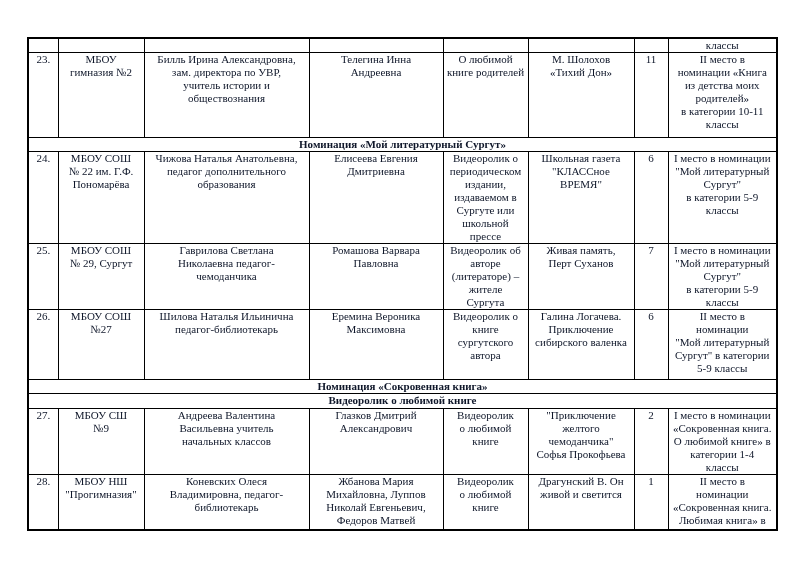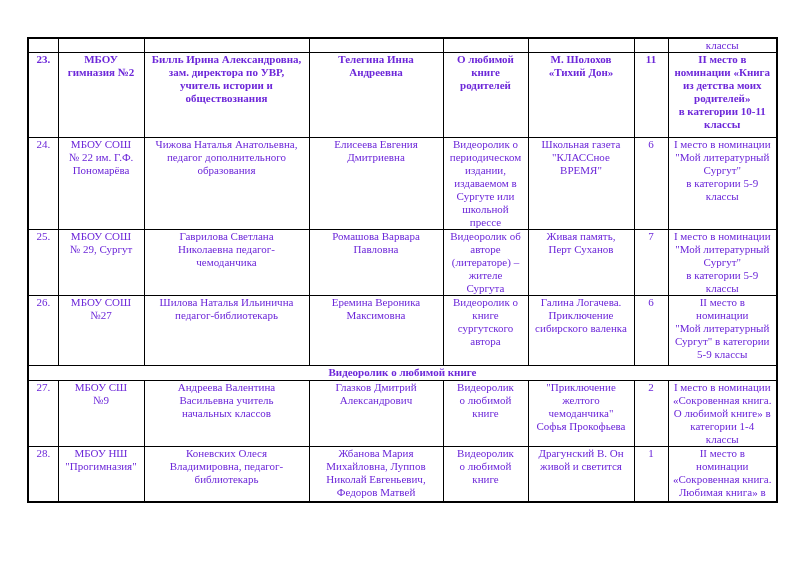--- a/index.html
+++ b/index.html
@@ -3,21 +3,21 @@
 <meta charset="utf-8">
 <style>
   html, body { margin: 0; padding: 0; background: #fff; }
   .page {
     position: relative;
     width: 800px;
     height: 566px;
     background: #ffffff;
     overflow: hidden;
     font-family: "Liberation Serif", serif;
-    color: #6d28d9;
+    color: #0f172a;
   }
   table.results {
     position: absolute;
     left: 27px;
     top: 37px;
     width: 749px;
     border-collapse: collapse;
     table-layout: fixed;
     border: 2px solid #000;
   }
@@ -57,41 +57,44 @@
         <tr style="height: 14px;">
           <td></td>
           <td></td>
           <td></td>
           <td></td>
           <td></td>
           <td></td>
           <td></td>
           <td>классы</td>
         </tr>
-        <tr style="height: 85px; font-weight: bold;">
+        <tr style="height: 85px;">
           <td>23.</td>
           <td>МБОУ
 гимназия №2</td>
           <td>Билль Ирина Александровна,
 зам. директора по УВР,
 учитель истории и
 обществознания</td>
           <td>Телегина Инна
 Андреевна</td>
           <td>О любимой
 книге родителей</td>
           <td>М. Шолохов
 «Тихий Дон»</td>
           <td>11</td>
           <td>II место в
 номинации «Книга
 из детства моих
 родителей»
 в категории 10-11
 классы</td>
+        </tr>
+        <tr style="height: 14px;">
+          <td colspan="8" class="section">Номинация «Мой литературный Сургут»</td>
         </tr>
         <tr style="height: 86px; margin-left: 9px;">
           <td>24.</td>
           <td>МБОУ СОШ
 № 22 им. Г.Ф.
 Пономарёва</td>
           <td>Чижова Наталья Анатольевна,
 педагог дополнительного
 образования</td>
           <td>Елисеева Евгения
@@ -151,20 +154,23 @@
           <td>Галина Логачева.
 Приключение
 сибирского валенка</td>
           <td>6</td>
           <td>II место в
 номинации
 "Мой литературный
 Сургут" в категории
 5-9 классы</td>
         </tr>
+        <tr style="height: 14px;">
+          <td colspan="8" class="section">Номинация «Сокровенная книга»</td>
+        </tr>
         <tr style="height: 15px;">
           <td colspan="8" class="section">Видеоролик о любимой книге</td>
         </tr>
         <tr style="height: 61px;">
           <td>27.</td>
           <td>МБОУ СШ
 №9</td>
           <td>Андреева Валентина
 Васильевна учитель
 начальных классов</td>

